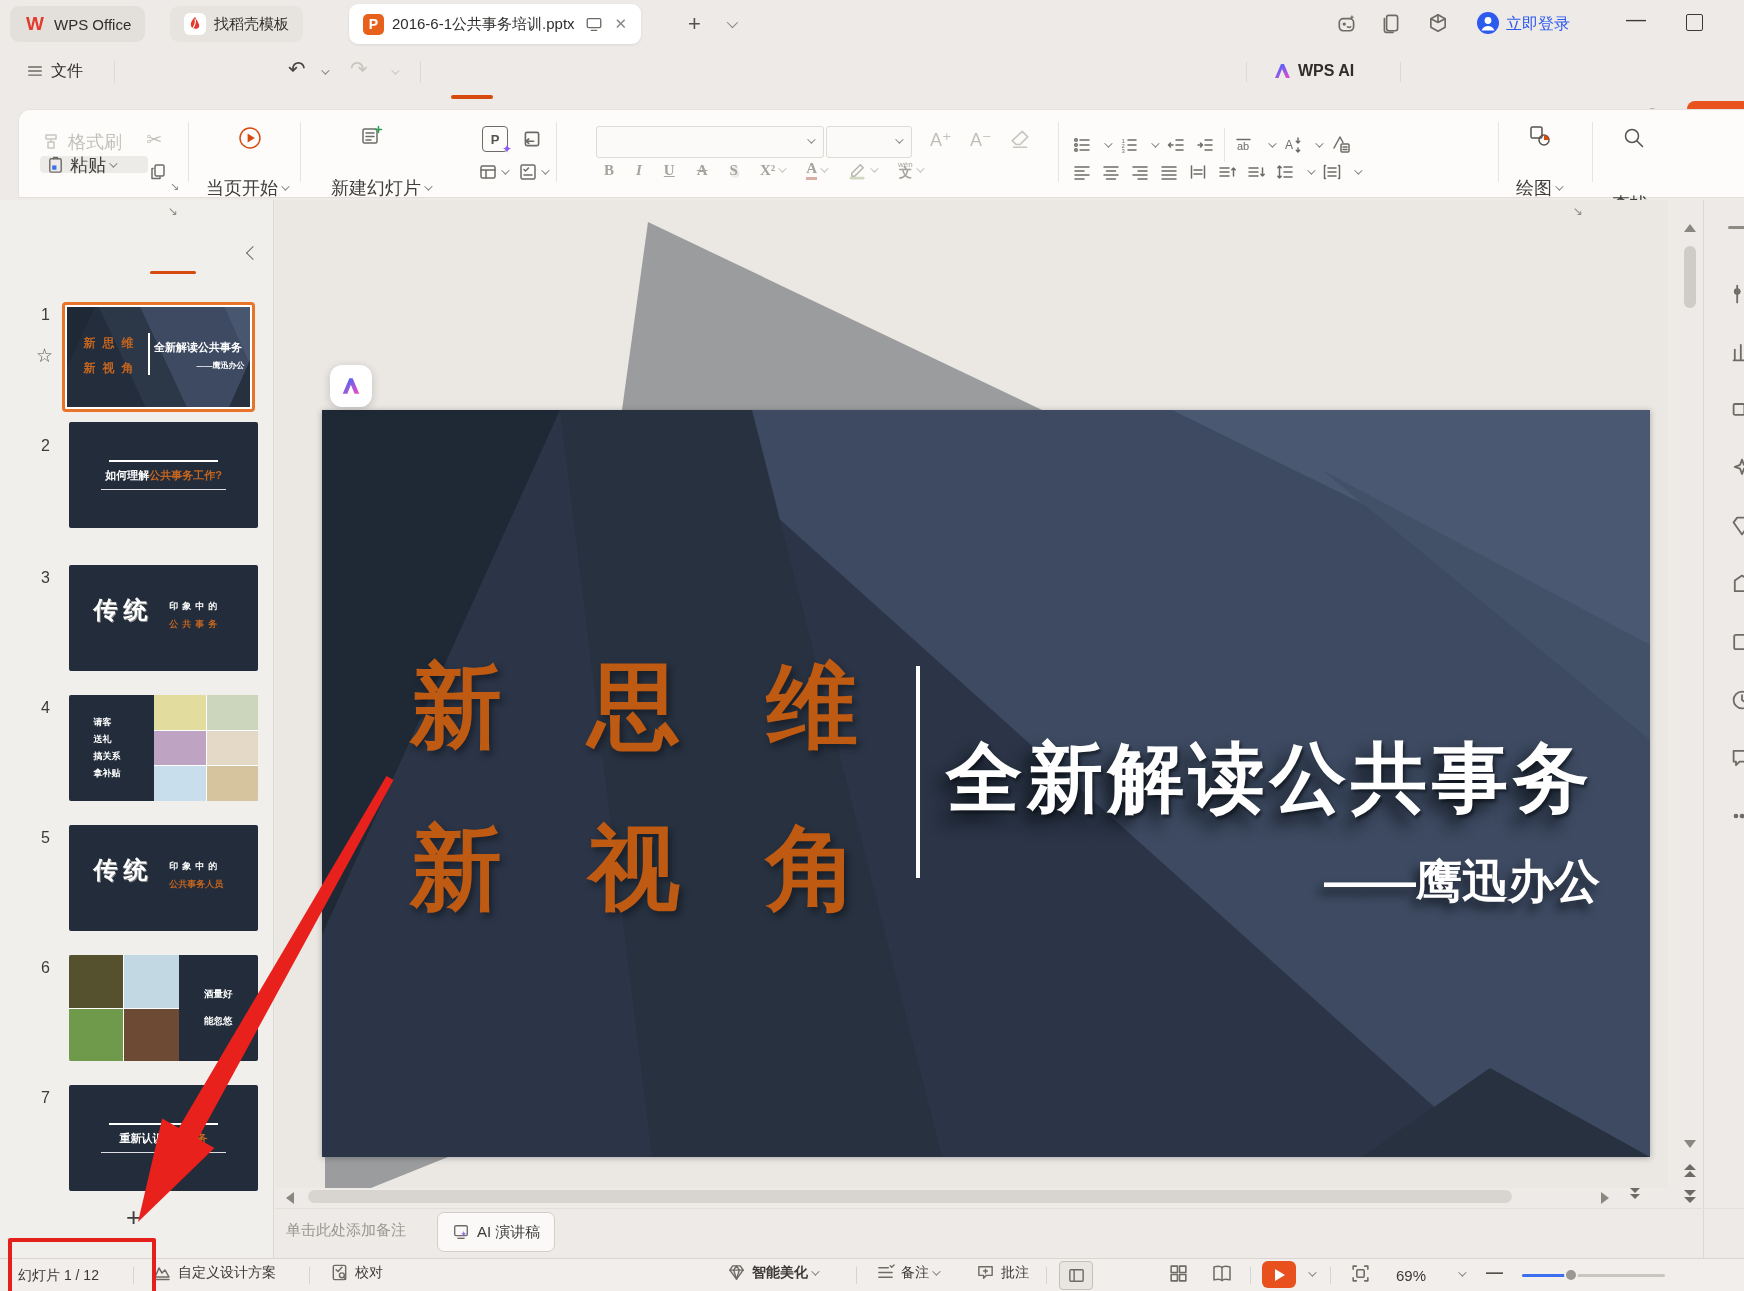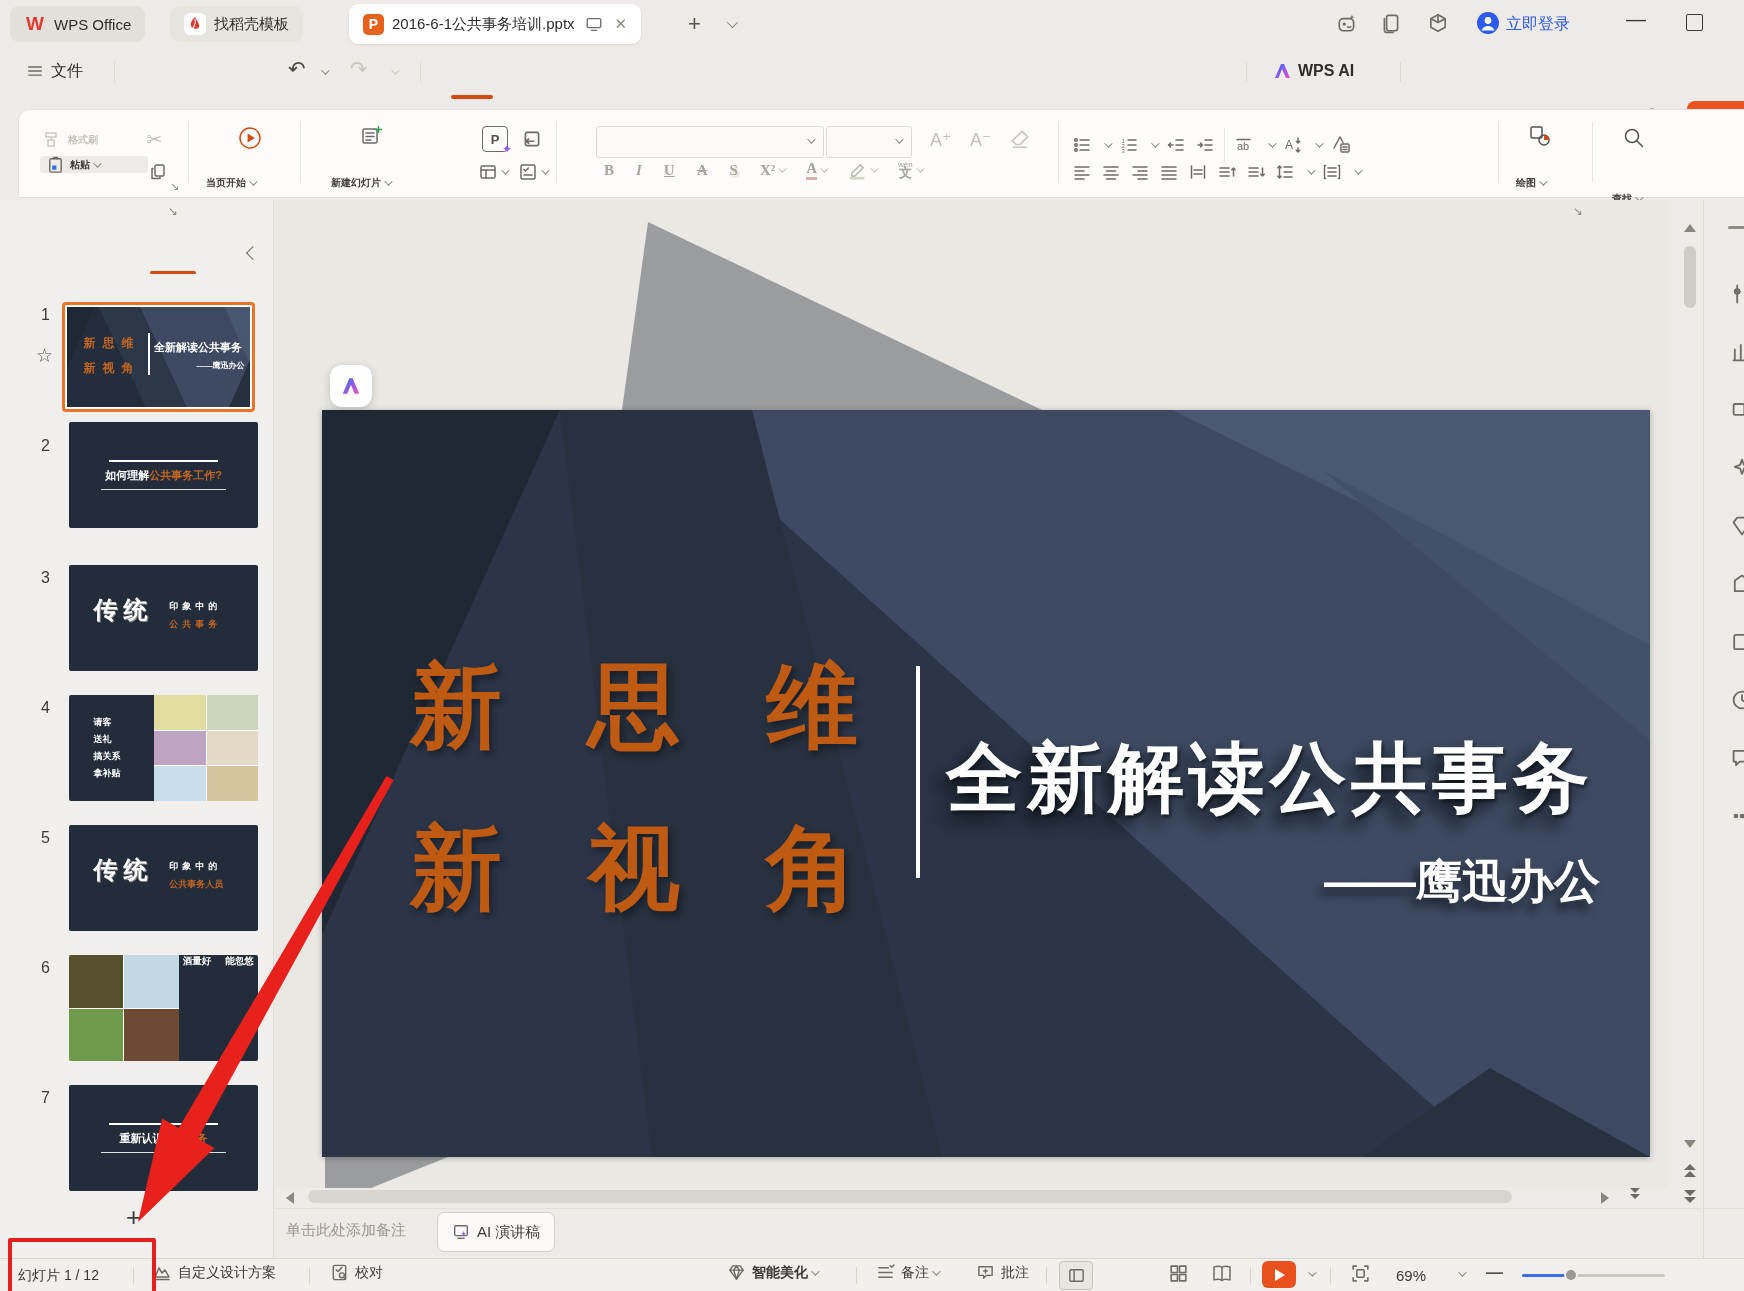--- a/index.html
+++ b/index.html
@@ -20,21 +20,21 @@
   .logoW{width:22px;height:22px;border-radius:5px;color:#e23a2e;font-weight:bold;font-size:19px;display:flex;align-items:center;justify-content:center;margin-right:8px;}
   .logoDocer{width:22px;height:22px;border-radius:6px;background:#fff;display:flex;align-items:center;justify-content:center;margin-right:8px;}
   .logoP{width:21px;height:21px;border-radius:5px;background:#e8611c;color:#fff;font-weight:bold;font-size:14px;display:flex;align-items:center;justify-content:center;margin-right:8px;}
   
   .menubar{position:absolute;left:0;top:47px;width:1744px;height:48px;font-size:16px;color:#2f2d2b;padding-left:16px;}
   .mitem{padding:0 22px;height:48px;display:flex;align-items:center;cursor:default;}
   .mitem.active{color:#d6490f;font-weight:bold;}
   .qicon{position:absolute;top:58px;width:24px;height:24px;display:flex;align-items:center;justify-content:center;}
   
   .ribboncard{position:absolute;left:18px;top:109px;width:1726px;height:87px;background:#fdfcfb;border:1px solid #e7e4e0;border-bottom:1px solid #e2dfda;border-radius:12px 0 0 0;}
-  .rlabel{font-size:10px;color:#3f3d3a;white-space:nowrap;font-weight:bold;}
+  .rlabel{font-size:18px;color:#3f3d3a;white-space:nowrap;}
   .rsep{position:absolute;top:13px;width:1px;height:60px;background:#e8e5e1;}
   .fbtn{font-size:15px;color:#a7a39d;font-weight:bold;font-family:"Liberation Serif","DejaVu Serif",serif;}
   .combo{position:absolute;border:1px solid #dedad5;border-radius:3px;background:#fbfaf9;display:flex;align-items:center;}
   
   .leftpanel{position:absolute;left:0;top:200px;width:273px;height:1058px;background:#f1efeb;}
   .ptab{position:absolute;top:246px;font-size:16px;color:#5b5955;}
   .thumbnum{position:absolute;left:26px;width:24px;text-align:right;font-size:16px;color:#3c3b39;}
   .thumb{position:absolute;left:69px;width:189px;height:106px;background:#222c3a;border-radius:2px;overflow:hidden;}
   .facetbg{background-color:#3d4a61;background-image:
     linear-gradient(294deg,#27303e 0 9%,rgba(0,0,0,0) 9.4%),
@@ -493,21 +493,21 @@
     </div>
   </div>
 
   <div class="thumb" style="top:955px;display:flex;">
     <div style="width:58%;display:grid;grid-template-columns:1fr 1fr;grid-template-rows:1fr 1fr;gap:1px;background:#fff;">
       <div style="background:#55512f;"></div>
       <div style="background:#c2d8e2;"></div>
       <div style="background:#6f9a4c;"></div>
       <div style="background:#6d4a33;"></div>
     </div>
-    <div style="flex:1;display:flex;justify-content:center;gap:14px;font-size:9.5px;font-weight:bold;color:#fff;">
+    <div style="flex:1;display:flex;flex-direction:column;align-items:center;justify-content:center;gap:14px;font-size:9.5px;font-weight:bold;color:#fff;">
       <span>酒量好</span>
       <span>能忽悠</span>
     </div>
   </div>
 
   <div class="thumb" style="top:1085px;">
     <div class="minicenter">
       <div class="mline" style="margin-bottom:6px;"></div>
       <div style="font-size:11px;font-weight:bold;white-space:nowrap;">
         <span style="color:#fff;">重新认识</span><span class="orange">公共事务</span>

